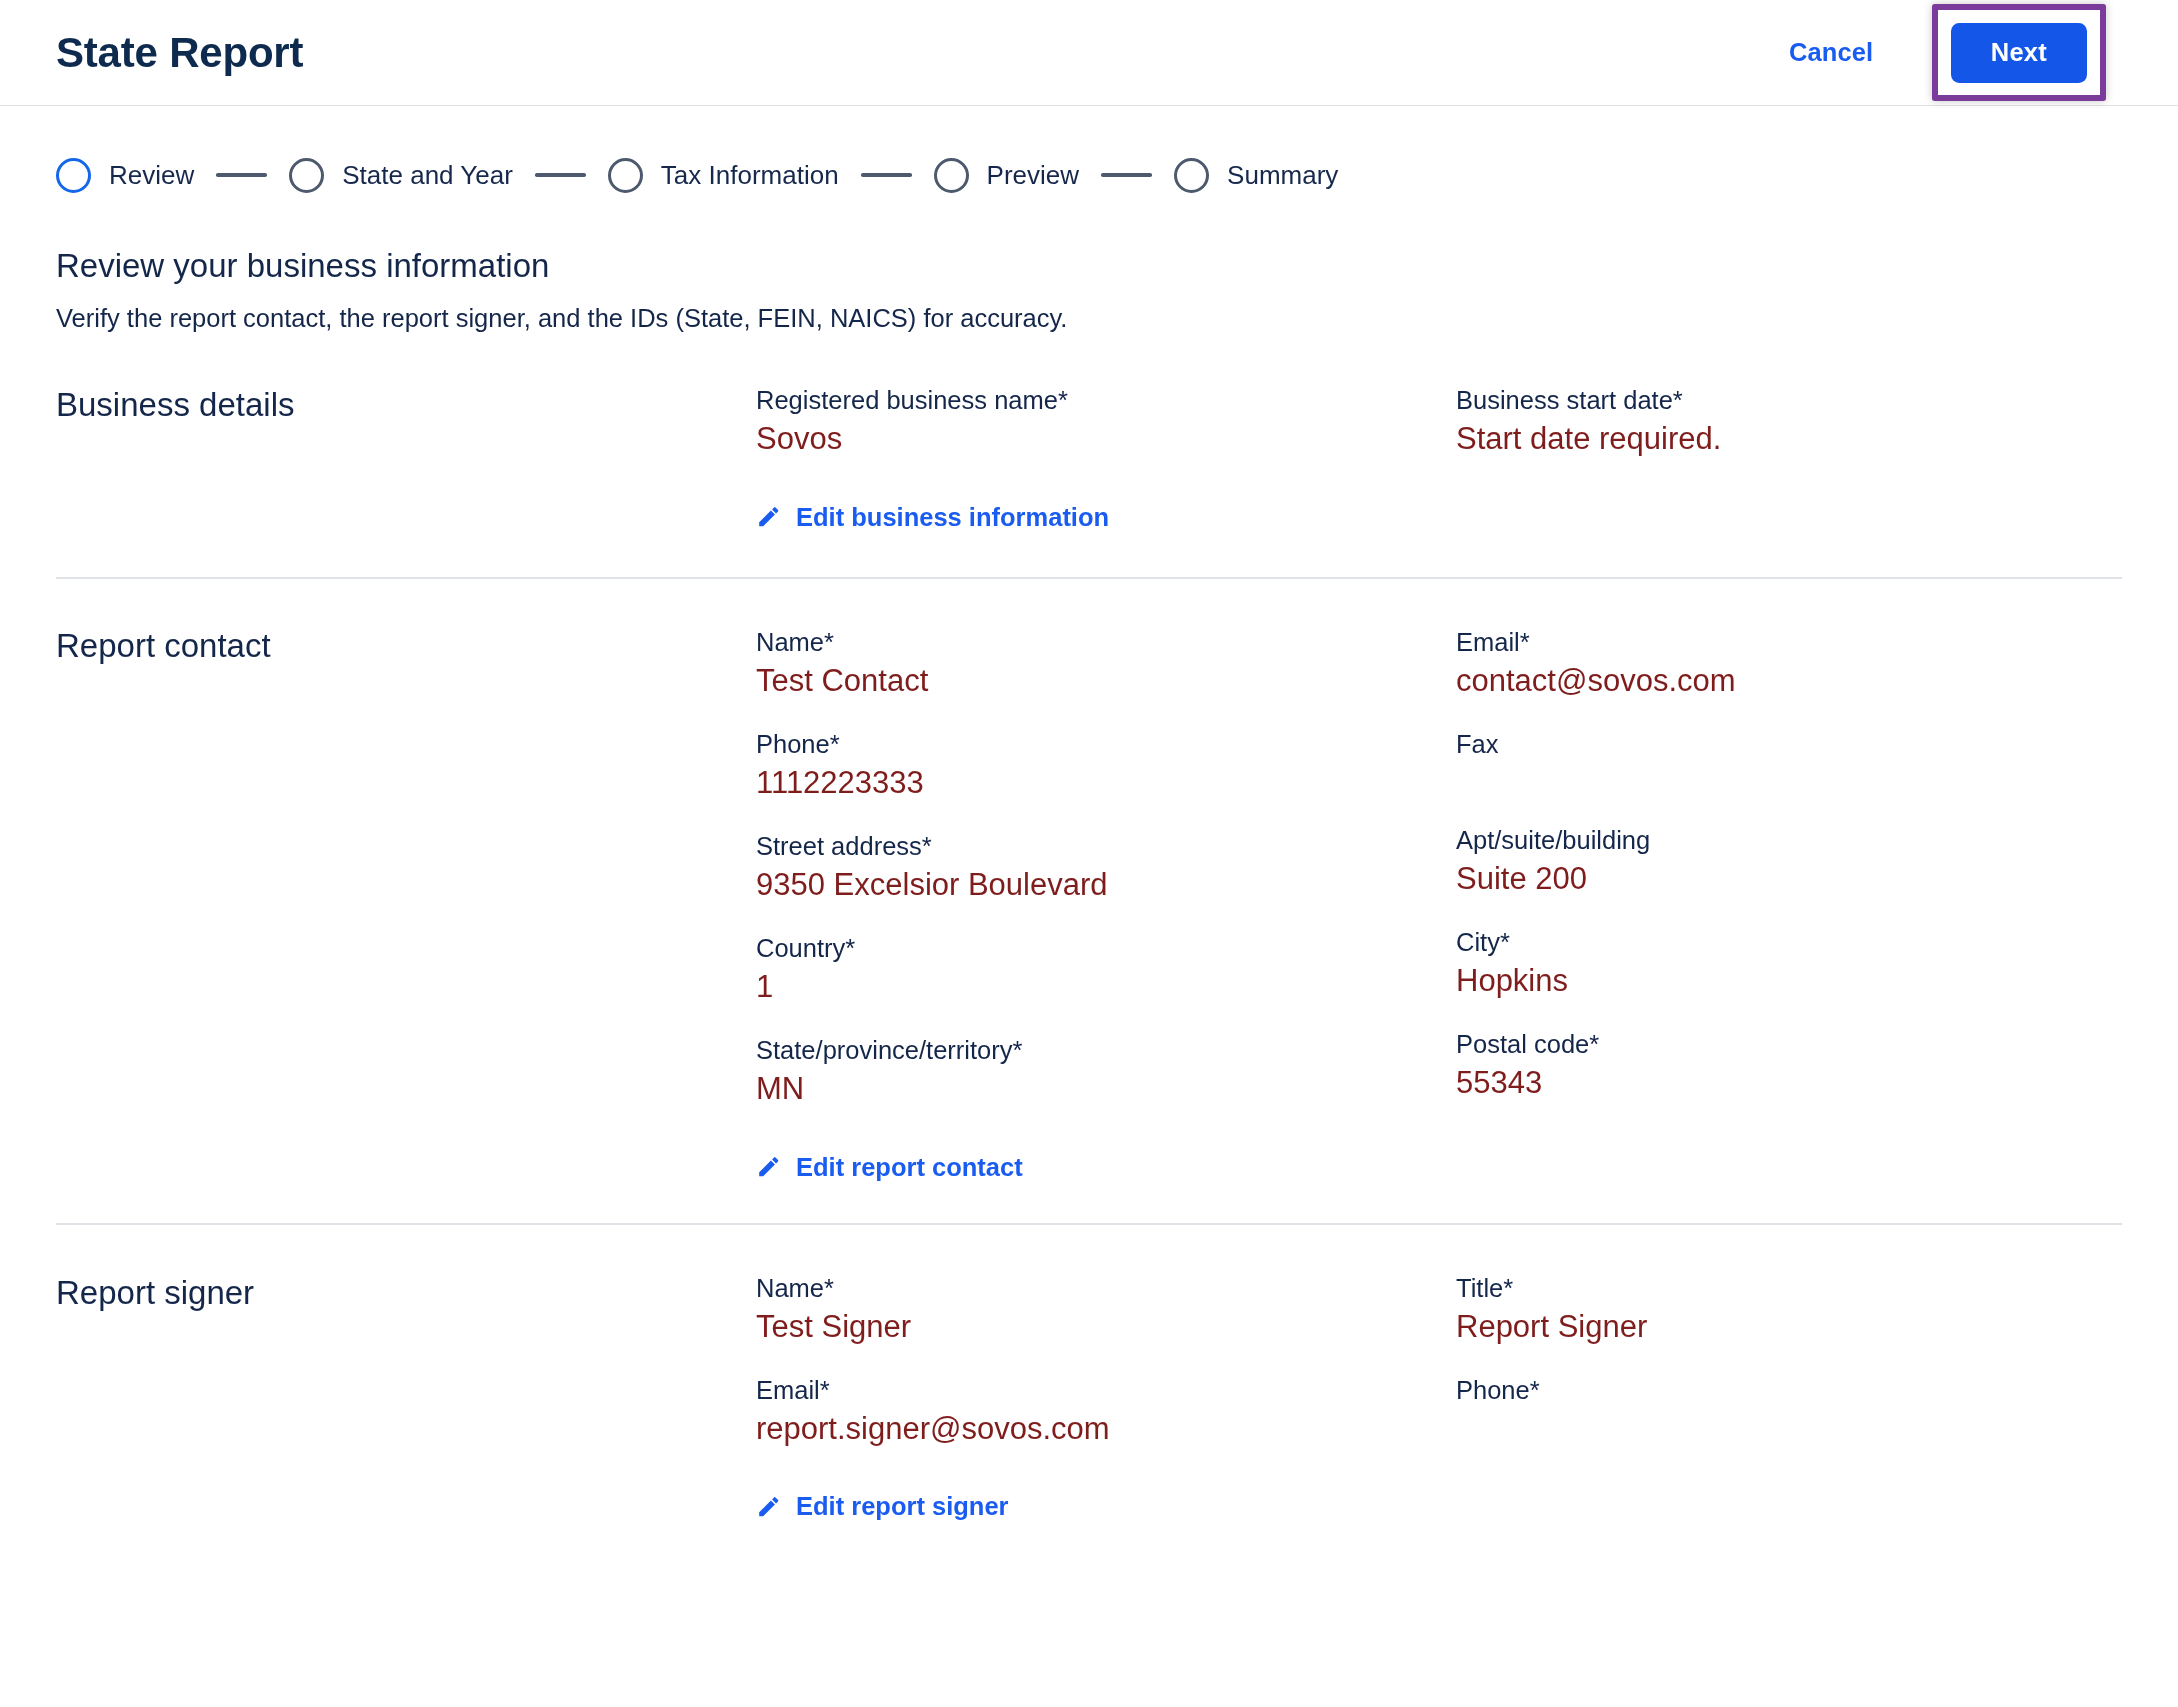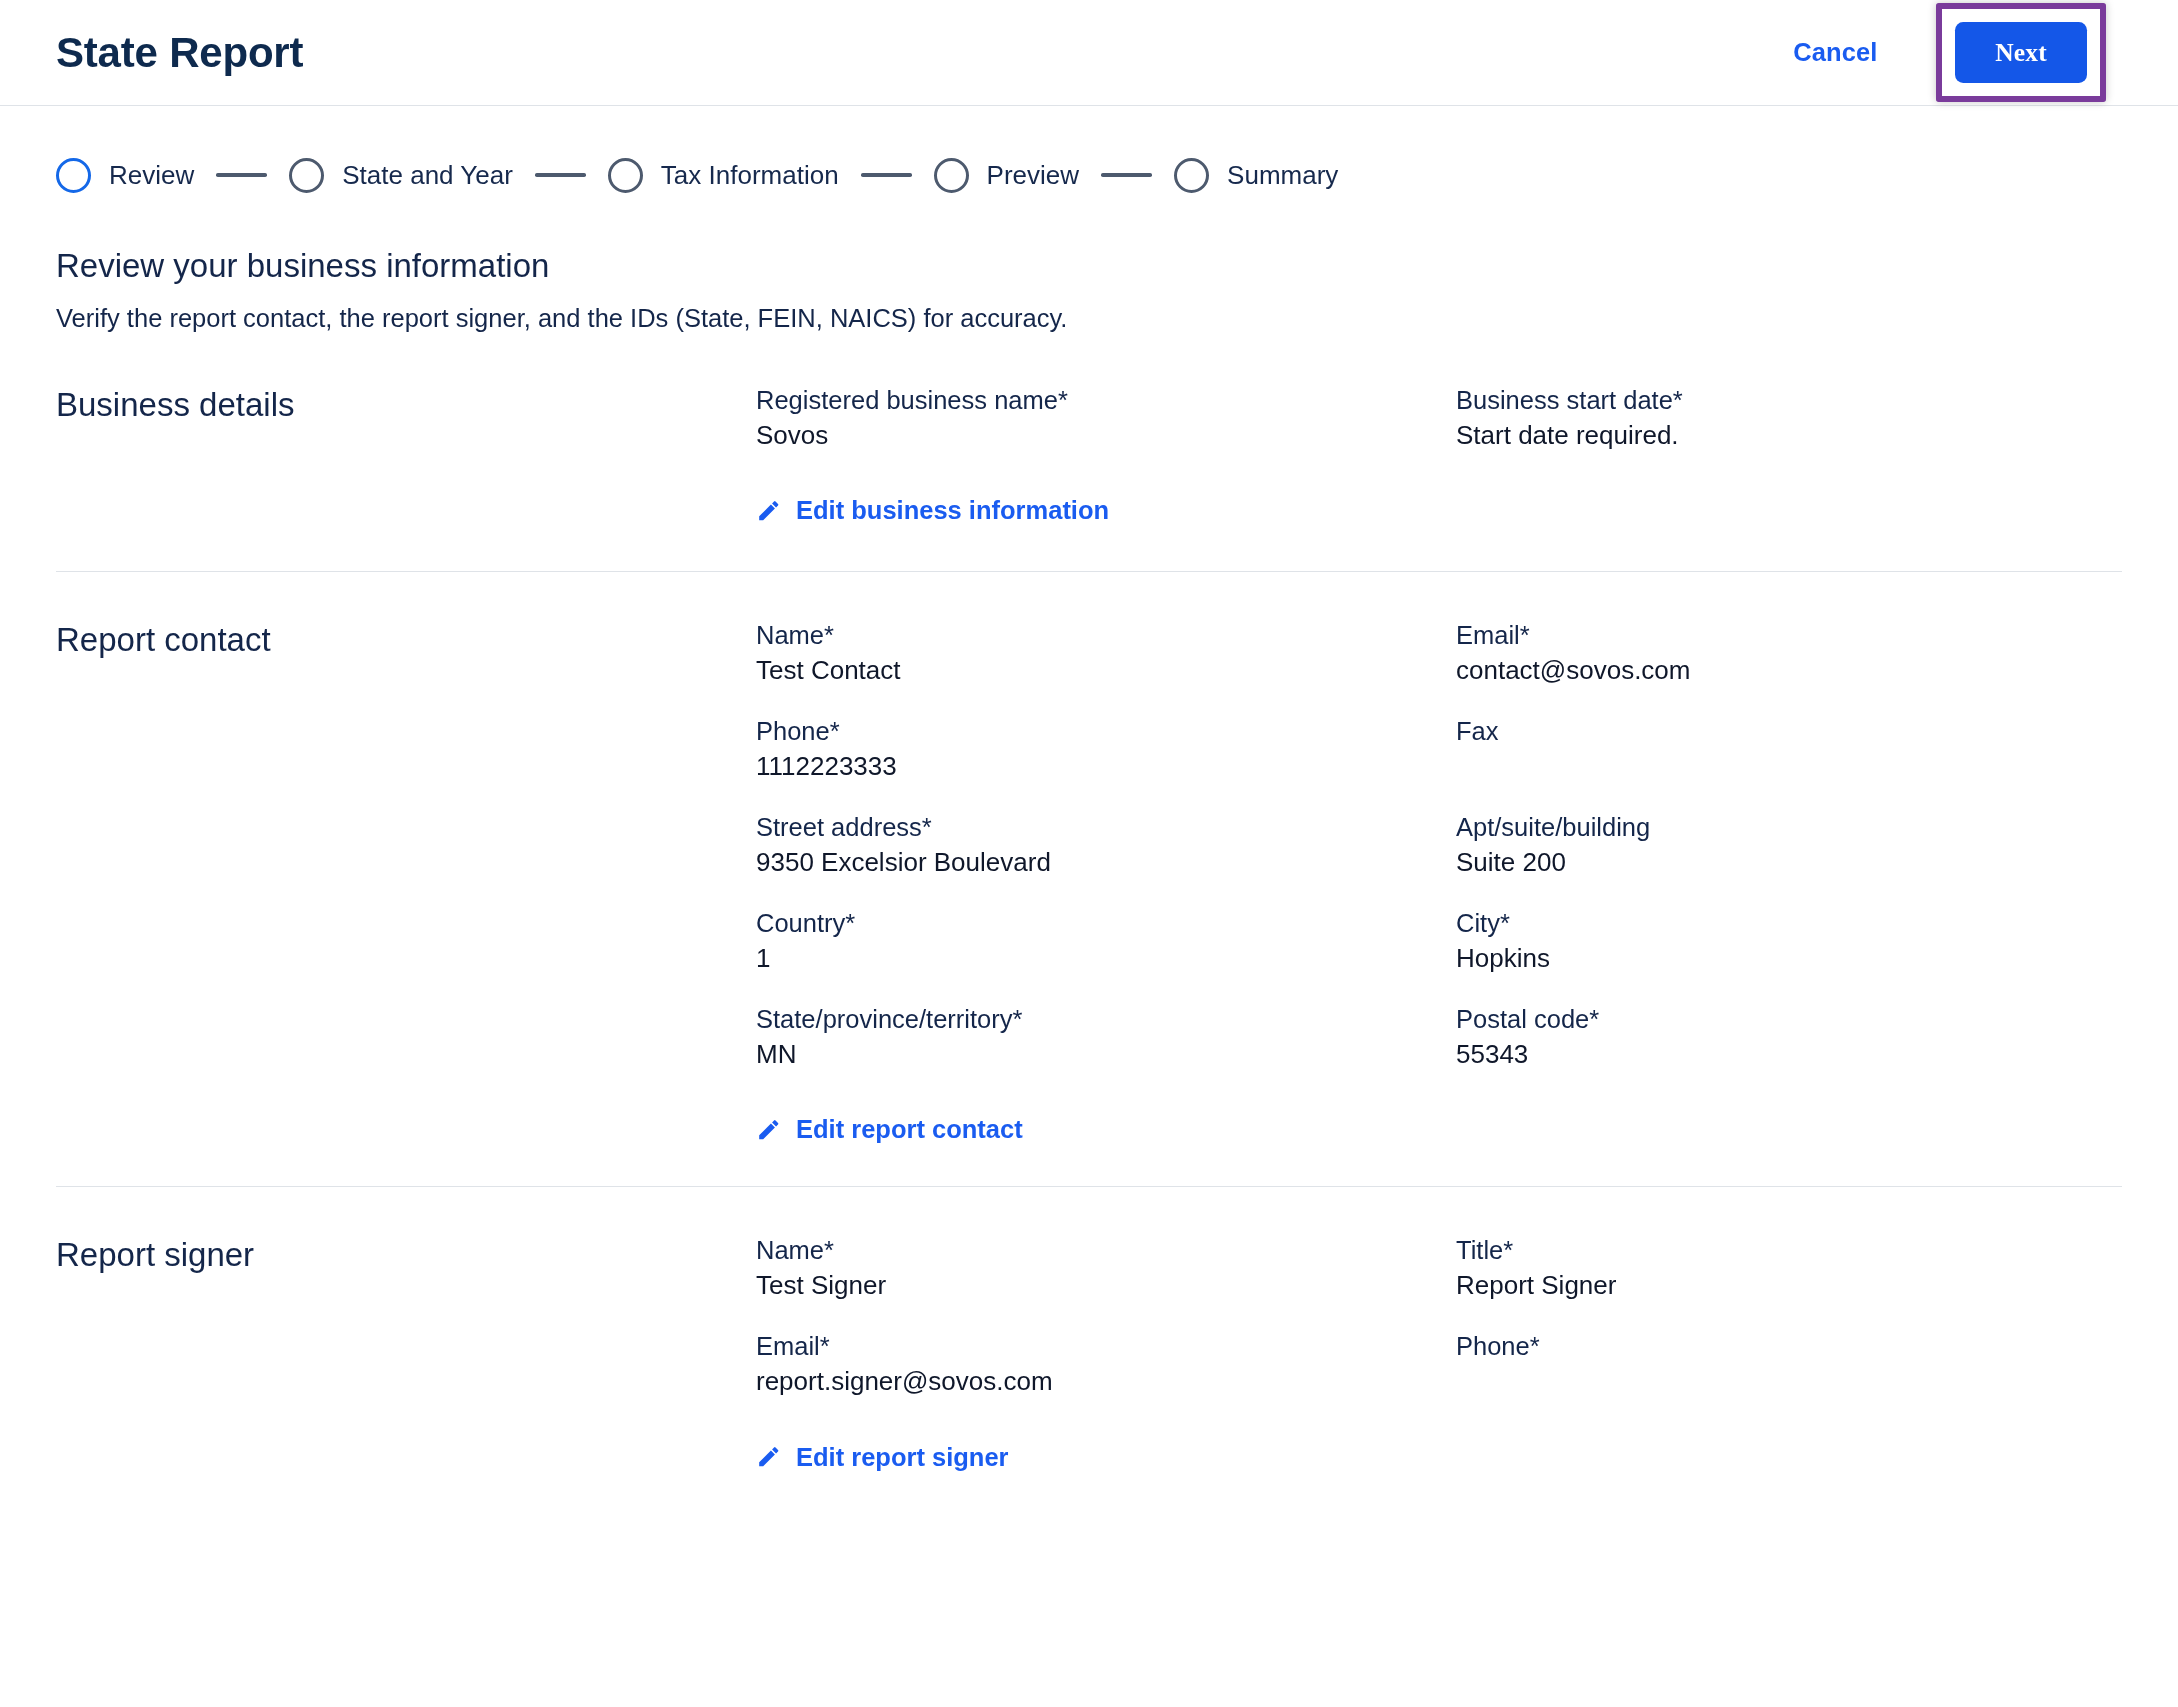--- a/index.html
+++ b/index.html
@@ -68,21 +68,21 @@
     box-shadow:0 0 8.2px rgba(0,0,0,0.22);
   }
   .next-btn{
     display:block;
     background:var(--blue-btn);
     color:#fff;
     border:none;
     border-radius:8.2px;
     font-size:25.5px;
     font-weight:700;
-    font-family:Liberation Serif, serif;
+    font-family:Liberation Sans, sans-serif;
     padding:15.5px 40px;
     cursor:pointer;
     letter-spacing:0.2px;
   }
 
   
   .stepper{
     display:flex;
     align-items:center;
     padding:38px 0 0 56px;
@@ -153,22 +153,22 @@
   .field{margin-bottom:27px;}
   .field:last-child{margin-bottom:0;}
   .field-label{
     font-size:25.5px;
     color:#14264a;
     line-height:1.33;
     display:block;
     max-width:382px;
   }
   .field-value{
-    font-size:26px;
-    color:#0f172a;
+    font-size:31px;
+    color:#7f1d1d;
     line-height:1.33;
     display:block;
     min-height:35px;
   }
 
   .edit-link{
     display:inline-flex;
     align-items:center;
     gap:14.5px;
     color:var(--blue);

